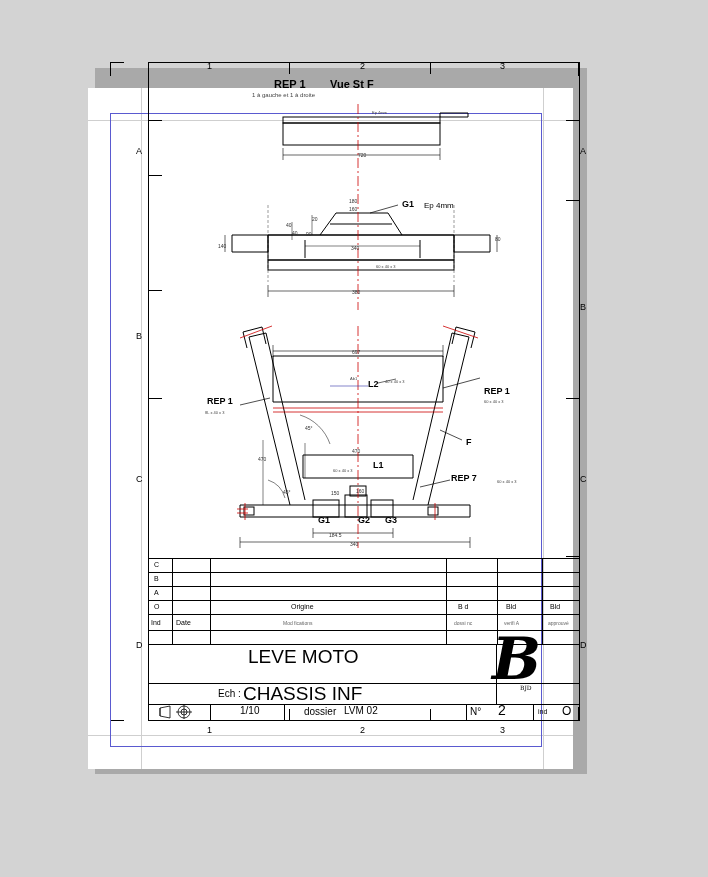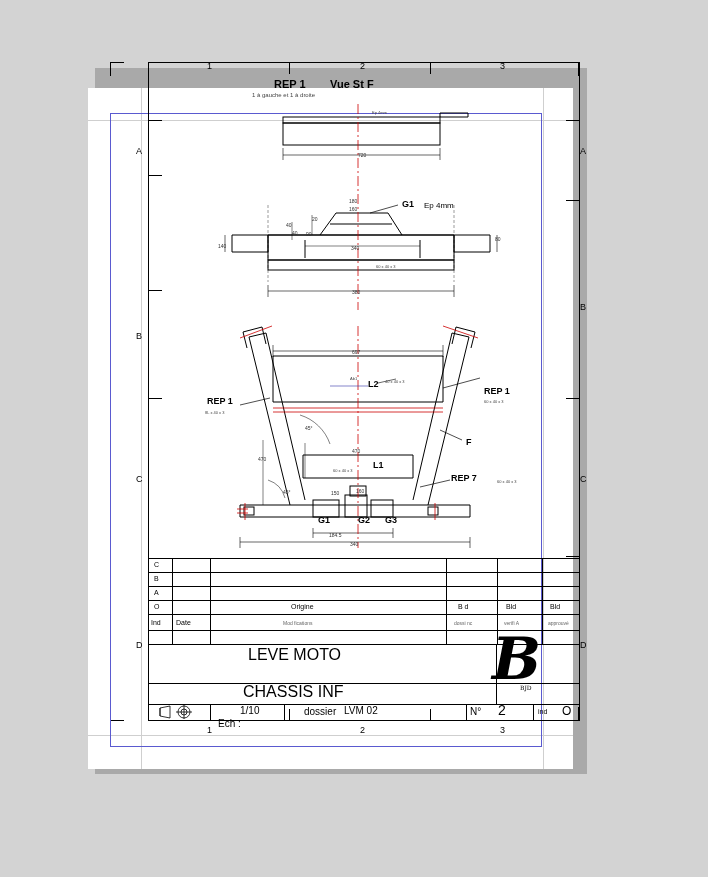--- a/index.html
+++ b/index.html
@@ -104,21 +104,21 @@
     width: 432px; height: 163px;
     box-sizing: border-box;
   }
   .tb-line { position:absolute; background:#000; }
   .tb-txt {
     position:absolute;
     font-size: 7px;
     color:#000;
     white-space: nowrap;
   }
-  .tb-txt.big { font-size: 16px; }
+  .tb-txt.big { font-size: 19px; }
   .tb-txt.med { font-size: 10px; }
   .tb-txt.tiny { font-size:5px; color:#666; }
 
   .logo {
     position:absolute;
     left: 492px; top: 630px;
     font-family: "DejaVu Serif", serif;
     font-size: 58px;
     font-weight: bold;
     font-style: italic;
@@ -413,21 +413,21 @@
     <div class="tb-txt" style="left:402px; top:45px;">Bld</div>
 
     <div class="tb-txt tiny" style="left:135px; top:62px;">Mod fications</div>
     <div class="tb-txt tiny" style="left:306px; top:62px;">dossi nc</div>
     <div class="tb-txt tiny" style="left:356px; top:62px;">verifi A</div>
     <div class="tb-txt tiny" style="left:400px; top:62px;">approuvé</div>
 
     <div class="tb-txt big" style="left:100px; top:88px;">LEVE MOTO</div>
     <div class="tb-txt big" style="left:95px; top:125px;">CHASSIS INF</div>
 
-    <div class="tb-txt med" style="left:70px; top:160px;">Ech :</div>
+    <div class="tb-txt med" style="left:70px; top:130px;">Ech :</div>
     <div class="tb-txt med" style="left:92px; top:147px;">1/10</div>
     <div class="tb-txt med" style="left:156px; top:148px;">dossier</div>
     <div class="tb-txt med" style="left:196px; top:147px;">LVM 02</div>
     <div class="tb-txt med" style="left:322px; top:148px;">N°</div>
     <div class="tb-txt" style="left:350px; top:144px; font-size:14px;">2</div>
     <div class="tb-txt" style="left:390px; top:150px;">ind</div>
     <div class="tb-txt" style="left:414px; top:146px; font-size:12px;">O</div>
 
     <svg style="position:absolute; left:8px; top:146px; width:52px; height:16px;" viewBox="0 0 52 16">
       <g stroke="#000" fill="none" stroke-width="0.8">

